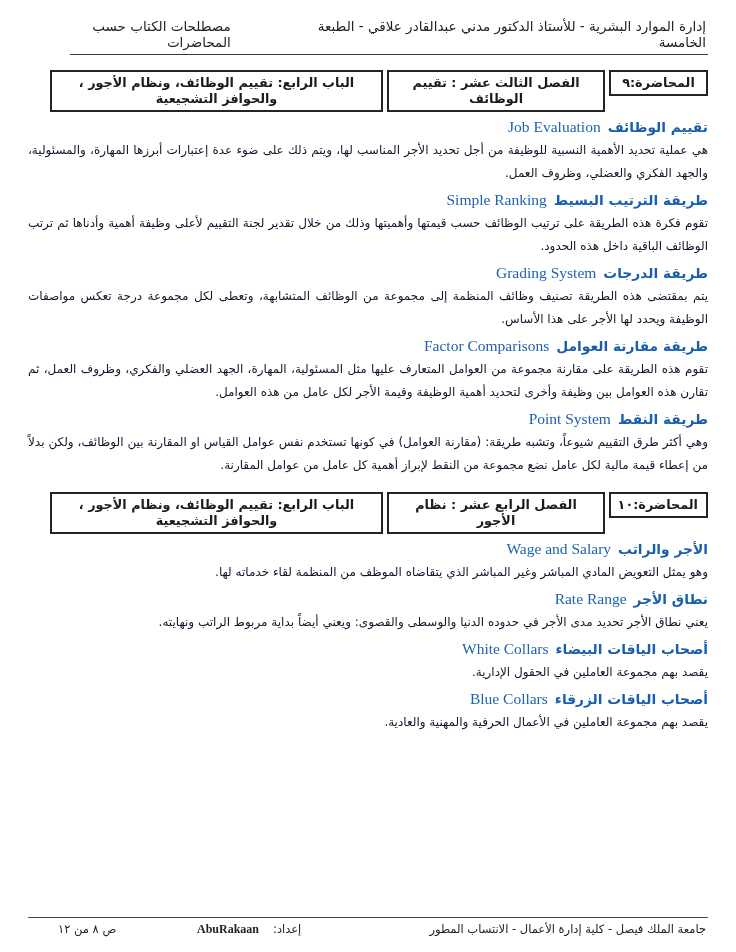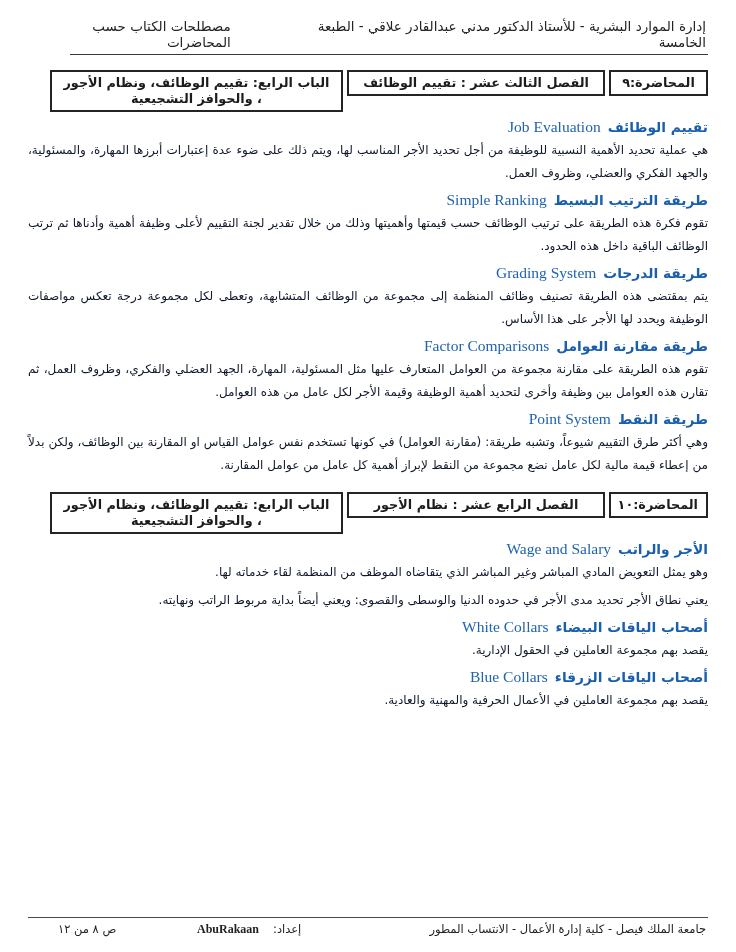--- a/index.html
+++ b/index.html
@@ -13,21 +13,21 @@
   .doc-header{display:flex;justify-content:space-between;align-items:flex-end;
     font-size:13.5px;color:#222;padding:0 2px 4px 2px;}
   .doc-header .right{letter-spacing:0;margin-left:48px;}
   .header-rule{border-bottom:1.5px solid #3a3a3a;margin-left:42px;}
 
   
   .lec-row{display:flex;gap:4px;width:658px;margin:15px 0 0 auto;align-items:flex-start;}
   .lec-box{border:2px solid #242424;background:#fff;font-weight:bold;
     font-size:12.8px;text-align:center;padding:3px 8px;box-sizing:border-box;line-height:16px;}
   .lec-num{width:99px;flex:none;}
-  .lec-chapter{width:258px;flex:none;}
+  .lec-chapter{width:218px;flex:none;}
   .lec-part{flex:1;}
 
   
   .term{margin:6px 0 3px 0;line-height:18px;}
   .term .ar{font-weight:bold;font-size:13.8px;color:#1a5fad;}
   .term .en{font-family:Liberation Serif, serif;font-weight:normal;
     font-size:15.5px;color:#2063ae;margin-right:7px;direction:ltr;unicode-bidi:embed;}
   .def{margin:2px 0 5px 0;font-size:12px;line-height:23px;text-align:justify;color:#0f172a;}
 
   
@@ -85,20 +85,23 @@
     <div class="lec-box lec-num">المحاضرة:١٠</div>
     <div class="lec-box lec-chapter">الفصل الرابع عشر : نظام الأجور</div>
     <div class="lec-box lec-part">الباب الرابع: تقييم الوظائف، ونظام الأجور ، والحوافز التشجيعية</div>
   </div>
 
   <div class="term">
     <span class="ar">الأجر والراتب</span><span class="en">Wage and Salary</span>
   </div>
   <p class="def">وهو يمثل التعويض المادي المباشر وغير المباشر الذي يتقاضاه الموظف من المنظمة لقاء خدماته لها.</p>
 
+  <div class="term">
+    <span class="ar">نطاق الأجر</span><span class="en">Rate Range</span>
+  </div>
   <p class="def">يعني نطاق الأجر تحديد مدى الأجر في حدوده الدنيا والوسطى والقصوى: ويعني أيضاً بداية مربوط الراتب ونهايته.</p>
 
   <div class="term">
     <span class="ar">أصحاب الياقات البيضاء</span><span class="en">White Collars</span>
   </div>
   <p class="def">يقصد بهم مجموعة العاملين في الحقول الإدارية.</p>
 
   <div class="term">
     <span class="ar">أصحاب الياقات الزرقاء</span><span class="en">Blue Collars</span>
   </div>

